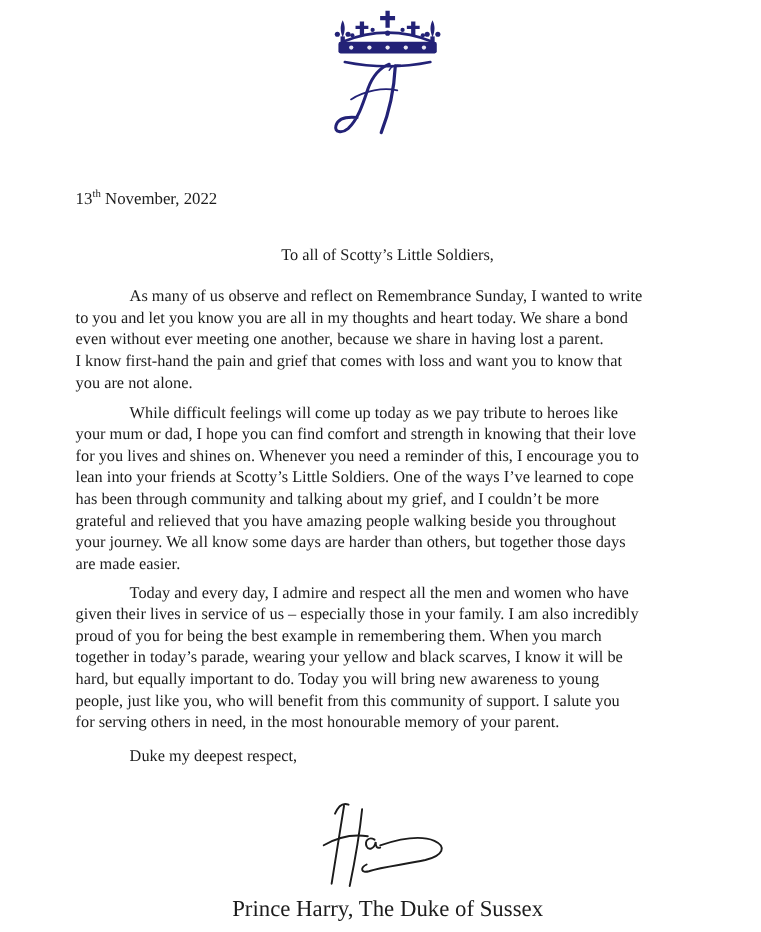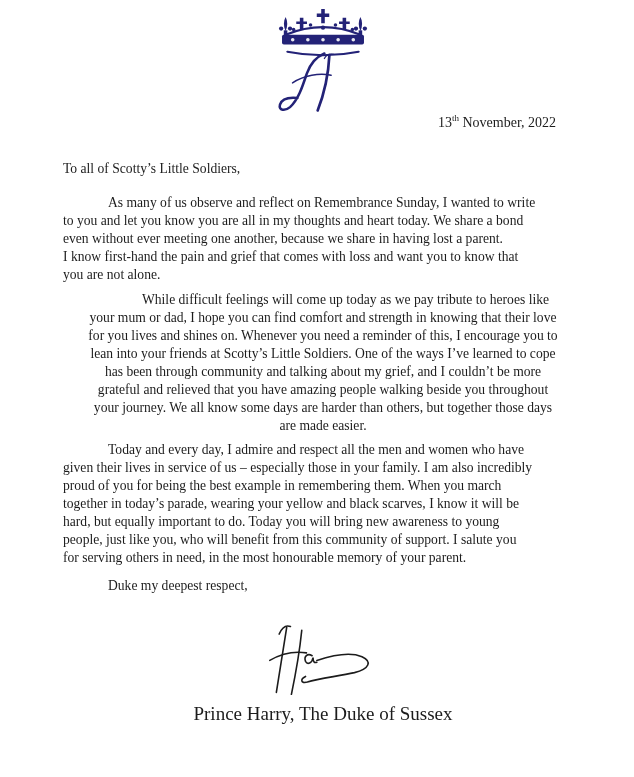--- a/index.html
+++ b/index.html
@@ -22,44 +22,45 @@
   .monogram {
     display: flex;
     flex-direction: column;
     align-items: center;
     margin: 0 auto;
     width: 140px;
   }
   .monogram .crown-svg { display: block; }
   .monogram .h-svg { display: block; margin-top: -7px; margin-left: -14px; }
   .date-line {
-    text-align: right;
+    margin-top: 44px;
     margin-right: 27px;
     font-size: 14px;
     line-height: 19px;
   }
   .date-line sup {
     font-size: 9px;
     vertical-align: super;
     line-height: 0;
   }
   .salutation {
     margin-top: 28px;
     font-size: 13.6px;
     line-height: 18px;
+    text-align: center;
   }
   .para {
     margin: 0;
     white-space: pre;
     font-size: 13.6px;
     line-height: 18px;
     text-indent: 45px;
   }
   .para-1 { margin-top: 16px; }
-  .para-2 { margin-top: 7px; text-align: center; }
+  .para-2 { margin-top: 7px; }
   .para-3 { margin-top: 6px; }
   .closing {
     margin-top: 10px;
     font-size: 13.6px;
     line-height: 18px;
     text-indent: 45px;
   }
   .signature-wrap {
     margin-top: 24px;
     display: flex;

